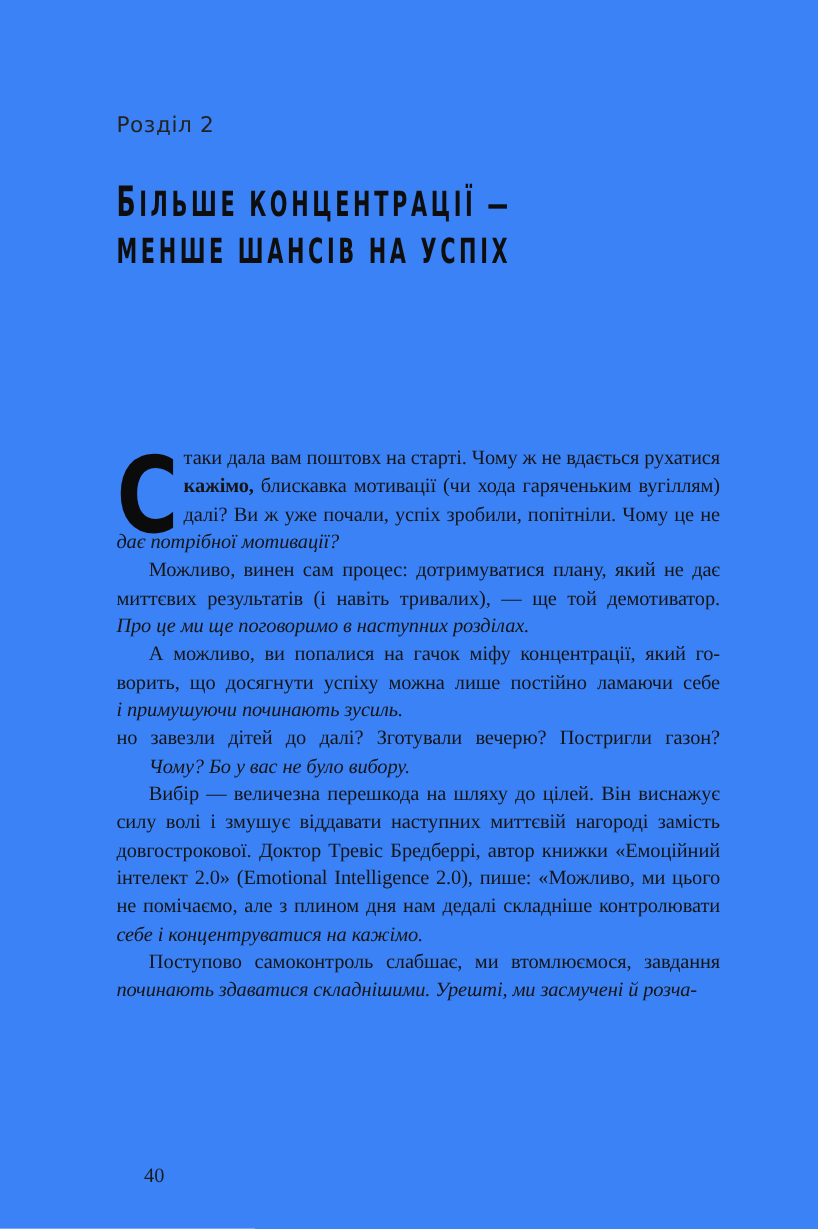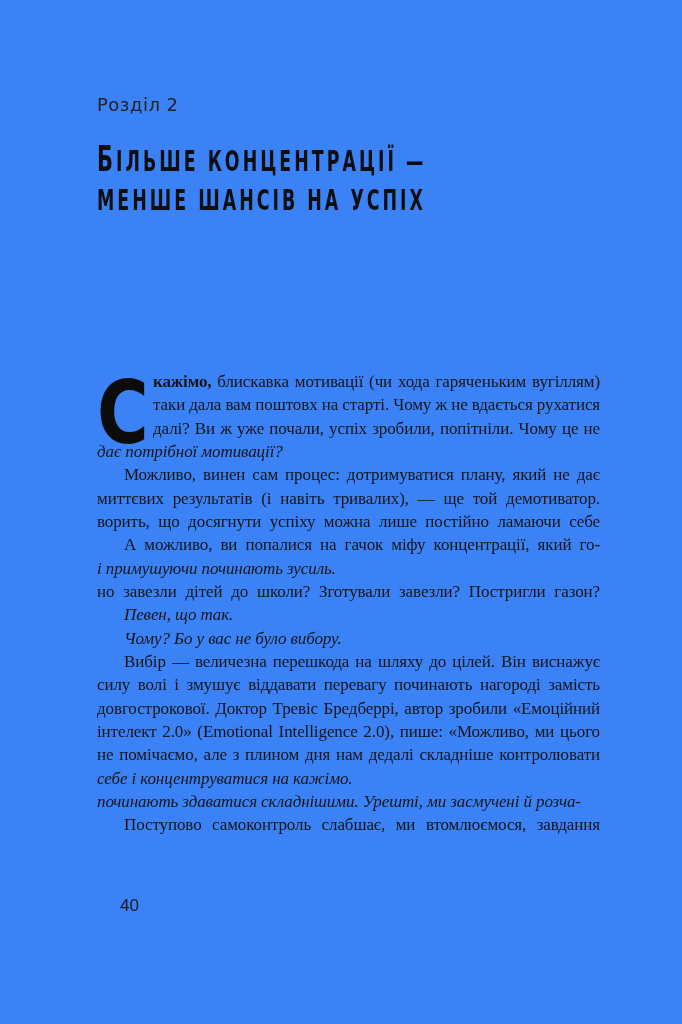--- a/index.html
+++ b/index.html
@@ -18,21 +18,21 @@
     top: 96px;
     font-family: "DejaVu Sans", "Liberation Sans", sans-serif;
     font-size: 18px;
     line-height: 1;
     letter-spacing: 0.5px;
     color: #222222;
   }
   .title {
     position: absolute;
     left: 97px;
-    top: 140px;
+    top: 150px;
     width: 560px;
   }
   .title-line {
     font-family: "DejaVu Sans", "Liberation Sans", sans-serif;
     font-weight: bold;
     font-size: 29px;
     line-height: 39px;
     letter-spacing: 5px;
     text-transform: uppercase;
     color: #0e0e0e;
@@ -79,57 +79,57 @@
     font-weight: bold;
     font-size: 88px;
     line-height: 1;
     color: #0b0b0b;
     transform: scaleX(0.8);
     transform-origin: 0 0;
   }
   .page-number {
     position: absolute;
     left: 120px;
-    top: 894px;
-    font-family: Liberation Sans, sans-serif;
+    top: 968px;
+    font-family: Liberation Serif, serif;
     font-size: 17px;
     line-height: 23.33px;
     color: #1a1a1a;
     text-align: right;
   }
 </style>
 </head>
 <body>
 
 <div class="page">
   <div class="chapter-label">Розділ 2</div>
 
   <div class="title">
     <div class="title-line first">Більше концентрації —</div>
     <div class="title-line">менше шансів на успіх</div>
   </div>
 
   <div class="body-text">
+      <div class="bline inset">таки дала вам поштовх на старті. Чому ж не вдається рухатися</div>
       <div class="bline inset"><b>кажімо,</b> блискавка мотивації (чи хода гаряченьким вугіллям)</div>
-      <div class="bline inset">таки дала вам поштовх на старті. Чому ж не вдається рухатися</div>
       <div class="bline inset">далі? Ви ж уже почали, успіх зробили, попітніли. Чому це не</div>
       <div class="bline last">дає потрібної мотивації?</div>
       <span class="dropcap">С</span>
       <div class="bline indent">Можливо, винен сам процес: дотримуватися плану, який не дає</div>
       <div class="bline">миттєвих результатів (і навіть тривалих), — ще той демотиватор.</div>
+      <div class="bline last">Про це ми ще поговоримо в наступних розділах.</div>
+      <div class="bline indent">А можливо, ви попалися на гачок міфу концентрації, який го-</div>
       <div class="bline">ворить, що досягнути успіху можна лише постійно ламаючи себе</div>
-      <div class="bline indent">А можливо, ви попалися на гачок міфу концентрації, який го-</div>
       <div class="bline last">і примушуючи починають зусиль.</div>
-      <div class="bline">но завезли дітей до школи? Зготували завезли? Постригли газон?</div>
-      <div class="bline last indent">Певен, що так.</div>
+      <div class="bline">но завезли дітей до далі? Зготували вечерю? Постригли газон?</div>
       <div class="bline last indent">Чому? Бо у вас не було вибору.</div>
       <div class="bline indent">Вибір — величезна перешкода на шляху до цілей. Він виснажує</div>
-      <div class="bline">силу волі і змушує віддавати перевагу починають нагороді замість</div>
-      <div class="bline">довгострокової. Доктор Тревіс Бредберрі, автор зробили «Емоційний</div>
+      <div class="bline">силу волі і змушує віддавати наступних миттєвій нагороді замість</div>
+      <div class="bline">довгострокової. Доктор Тревіс Бредберрі, автор книжки «Емоційний</div>
       <div class="bline">інтелект 2.0» (Emotional Intelligence 2.0), пише: «Можливо, ми цього</div>
       <div class="bline">не помічаємо, але з плином дня нам дедалі складніше контролювати</div>
       <div class="bline last">себе і концентруватися на кажімо.</div>
+      <div class="bline indent">Поступово самоконтроль слабшає, ми втомлюємося, завдання</div>
       <div class="bline last">починають здаватися складнішими. Урешті, ми засмучені й розча-</div>
-      <div class="bline indent">Поступово самоконтроль слабшає, ми втомлюємося, завдання</div>
     </div>
 
   <div class="page-number">40</div>
 </div>
 
 </body></html>

